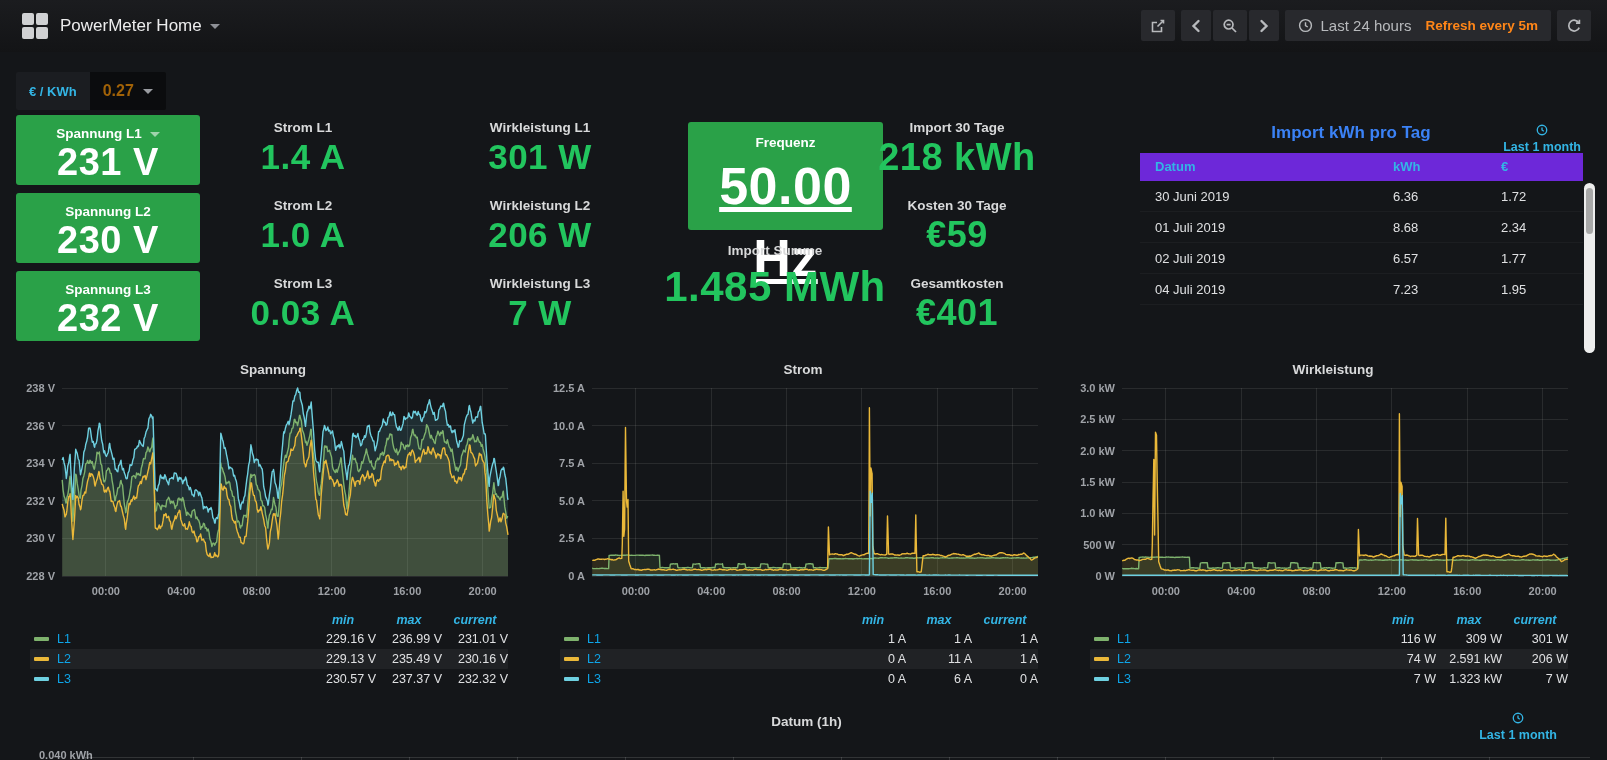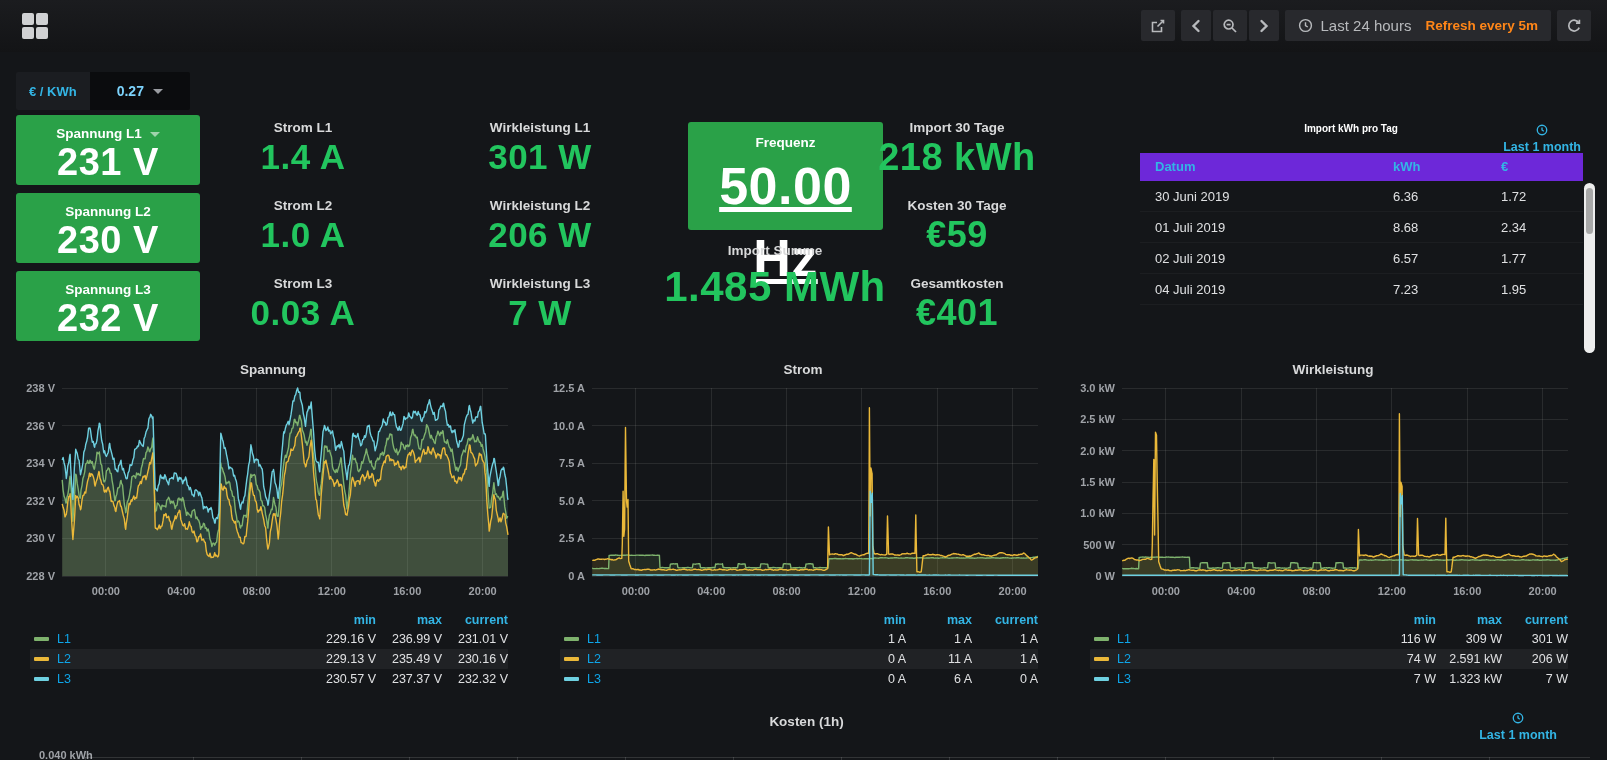--- a/index.html
+++ b/index.html
@@ -17,21 +17,21 @@
   .navbtn { background:#28292d; border-radius:2px; display:flex; align-items:center; justify-content:center; padding:0 9px; cursor:pointer; color:#b8babd; }
   .navbtn svg { display:block; }
   .btn-group { display:flex; gap:2px; }
   #time-btn { padding:0 13px; gap:8px; }
   #time-range-label { font-size:15px; font-weight:400; color:#b8babd; }
   #refresh-label { font-size:13.5px; font-weight:700; color:#ff8618; margin-left:6px; }
 
   
   #submenu { position:absolute; left:16px; top:72px; height:38px; display:flex; }
   #var-label { background:#1b1d21; color:#33b5e5; font-size:13px; font-weight:700; display:flex; align-items:center; padding:0 13px; border-radius:2px 0 0 2px; }
-  #var-value { background:#0b0c0e; color:#7dd3fc; font-size:14px; font-weight:600; display:flex; align-items:center; padding:0 27px; border-radius:0 2px 2px 0; cursor:pointer; }
+  #var-value { background:#0b0c0e; color:#a16207; font-size:16px; font-weight:600; display:flex; align-items:center; padding:0 13px; border-radius:0 2px 2px 0; cursor:pointer; }
   #var-value .caret { margin-left:9px; border-top-color:#9a9ca1; }
 
   
   .stat { position:absolute; text-align:center; }
   .stat-title { font-size:13.5px; font-weight:700; color:#d8d9da; cursor:pointer; }
   .stat-value { font-weight:700; color:#22c55e; letter-spacing:0.5px; }
   .stat-green { background:#2aa148; border-radius:3px; }
   .stat-green .stat-title { color:#fff; }
   .stat-green .stat-value { color:#fff; }
   .stat-caret { display:inline-block; width:0; height:0; border-left:5px solid transparent; border-right:5px solid transparent; border-top:5px solid rgba(255,255,255,0.55); vertical-align:middle; margin-left:8px; }
@@ -52,21 +52,21 @@
   #pos-import-summe { left:650px; top:243px; width:250px; }
   #pos-import-summe .stat-value { font-size:42px; line-height:58px; }
   #pos-import-30 { left:867px; top:120px; width:180px; }
   #pos-import-30 .stat-value { font-size:38px; line-height:44px; }
   #pos-kosten-30 { left:867px; top:198px; width:180px; }
   #pos-gesamtkosten { left:867px; top:276px; width:180px; }
   #pos-kosten-30 .stat-value, #pos-gesamtkosten .stat-value { font-size:36px; line-height:44px; }
 
   
   #table-panel { position:absolute; left:1105px; top:115px; width:492px; height:243px; }
-  #table-title { position:absolute; left:0; right:0; top:8px; text-align:center; font-size:10px; font-weight:700; color:#ffffff; cursor:pointer; }
+  #table-title { position:absolute; left:0; right:0; top:8px; text-align:center; font-size:17px; font-weight:700; color:#3b82f6; cursor:pointer; }
   .panel-link { position:absolute; display:flex; align-items:center; gap:4px; color:#33b5e5; font-size:12.5px; font-weight:700; cursor:pointer;flex-direction:column; }
   #table-link { right:16px; top:9px; }
   #table-header { position:absolute; left:35px; right:14px; top:38px; height:28px; background:#6d28d9; }
   #table-header span, .trow span { position:absolute; top:0; font-size:13px; line-height:28px; }
   #table-header span { color:#33b5e5; font-weight:700; }
   .th-datum, .td-datum { left:15px; }
   .th-kwh, .td-kwh { left:253px; }
   .th-eur, .td-eur { left:361px; }
   #table-rows { position:absolute; left:35px; right:14px; top:66px; }
   .trow { position:relative; height:31px; border-bottom:1px solid rgba(255,255,255,0.035); }
@@ -75,21 +75,21 @@
   #table-scroll-thumb { position:absolute; left:2px; top:5px; width:7px; height:46px; background:#a8a8a8; border-radius:4px; }
 
   
   .graph-panel { position:absolute; top:358px; width:514px; height:338px; }
   #gp-0 { left:16px; } #gp-1 { left:546px; } #gp-2 { left:1076px; }
   .graph-title { position:absolute; left:0; right:0; top:4px; text-align:center; font-size:13.5px; font-weight:700; color:#d8d9da; cursor:pointer; }
   .graph-svg { position:absolute; left:0; top:22px; }
   .legend { position:absolute; left:14px; right:22px; top:253px; font-size:12.5px; }
   .legend-header { display:flex; height:18px; line-height:18px; }
   .legend-header .lh-spacer { flex:1; }
-  .legend-header span.lh-col { width:66px; text-align:right; color:#33b5e5; font-weight:700; }
+  .legend-header span.lh-col { width:66px; text-align:center; color:#33b5e5; font-weight:700;font-style:italic; }
   .legend-row { display:flex; align-items:center; height:20px; border-radius:1px; }
   .legend-row.hl { background:rgba(255,255,255,0.055); }
   .legend-dash { width:15px; height:4px; border-radius:1px; margin:0 8px 0 4px; flex:none; }
   .legend-name { color:#0ea5e9; cursor:pointer; }
   .legend-spacer { flex:1; }
   .legend-val { width:66px; text-align:right; color:#dfe0e2; }
 
   
   #bottom-panel { position:absolute; left:16px; top:706px; width:1581px; height:54px; }
   #bottom-title { position:absolute; left:0; right:0; top:8px; text-align:center; font-size:13.5px; font-weight:700; color:#d8d9da; cursor:pointer; }
@@ -106,20 +106,21 @@
 
 <div id="app">
 
   <div id="navbar">
     <div id="logo">
         <span></span>
         <span></span>
         <span></span>
         <span></span>
       </div>
+    <div id="nav-title"><span>PowerMeter Home</span><span class="caret"></span></div>
     <div id="nav-right">
       <div class="navbtn">
         <svg width="16" height="16" viewBox="0 0 16 16" fill="none" stroke="#b8babd" stroke-width="1.6">
             <path d="M10.5 2.5h3v3"></path>
             <path d="M13.3 2.7L7.5 8.5"></path>
             <path d="M11.5 9v4.5h-9v-9H7"></path>
           </svg>
       </div>
       <div class="btn-group">
         <div class="navbtn">
@@ -463,21 +464,21 @@
           <span class="legend-name">L3</span>
           <span class="legend-spacer"></span>
           <span class="legend-val">7 W</span>
           <span class="legend-val">1.323 kW</span>
           <span class="legend-val">7 W</span>
         </div>
       </div>
     </div>
 
   <div id="bottom-panel">
-    <div id="bottom-title">Kosten (1h)</div>
+    <div id="bottom-title">Datum (1h)</div>
     <div class="panel-link" id="bottom-link">
       <svg width="12" height="12" viewBox="0 0 16 16" fill="none" stroke="#33b5e5" stroke-width="1.8">
           <circle cx="8" cy="8" r="6.3"></circle>
           <path d="M8 4.6V8l2.4 1.6"></path>
         </svg>
       <span>Last 1 month</span>
     </div>
     <div id="bottom-ytick">0.040 kWh</div>
     <div id="bottom-gridline"></div>
     <div id="bottom-ticks"></div>

